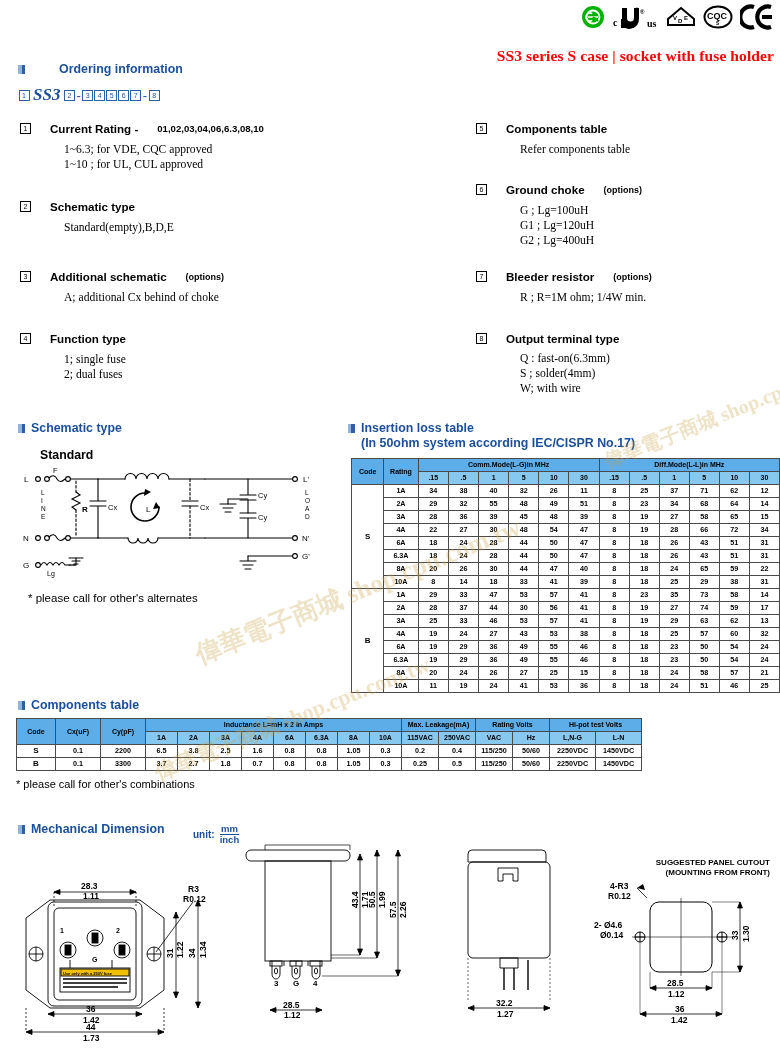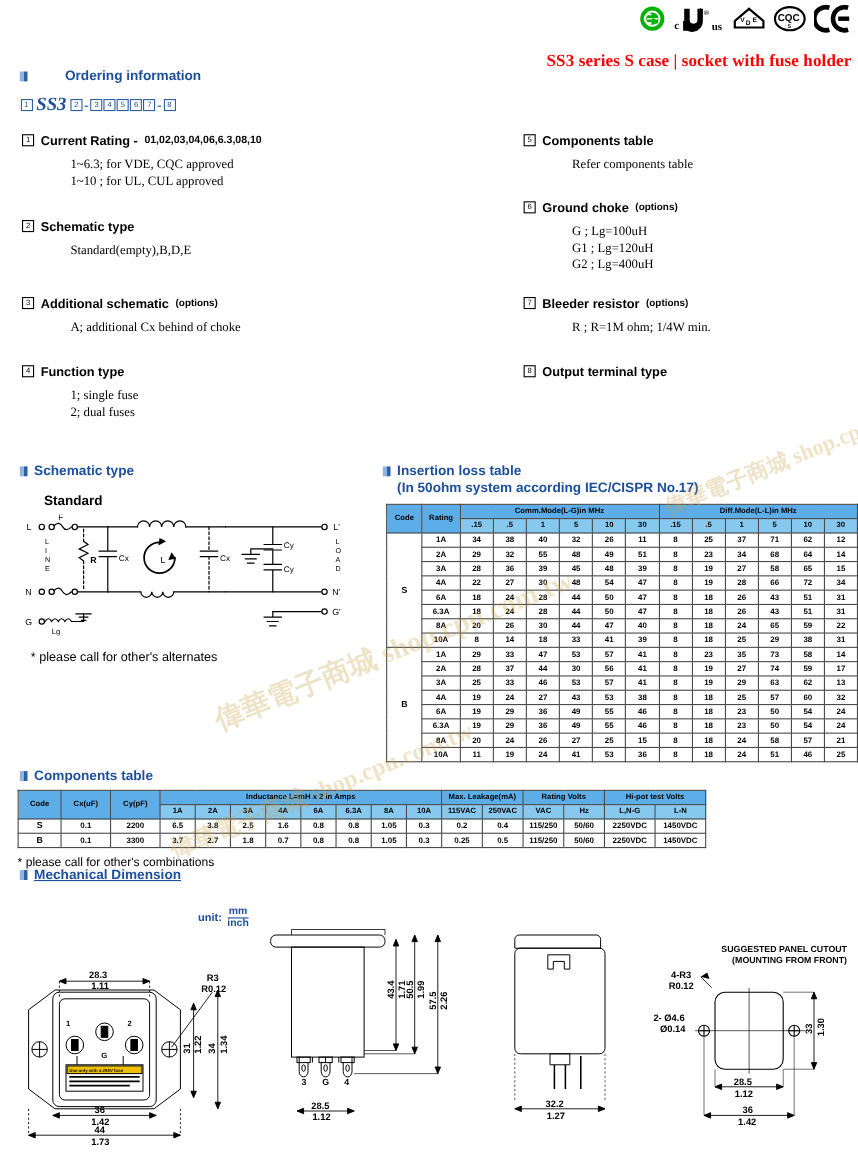--- a/index.html
+++ b/index.html
@@ -86,21 +86,22 @@
     color: #1b4f9c;
     font-size: 13px;
     margin: 0 1px;
     font-family: "Liberation Sans", sans-serif;
   }
 
   
   .order-item { position: absolute; }
   .order-item .hd {
     display: flex;
-    gap: 6px;
+    align-items: center;
+    gap: 19px;
     font-weight: bold;
     font-size: 11.6px;
     white-space: nowrap;
     color:#000;
   }
   .order-item .hd .numbox {
     border: 1px solid #000;
     font-size: 7px;
     line-height: 9px;
     width: 9px; height: 9px;
@@ -345,20 +346,25 @@
   </div>
   <div class="body">
     <div>R ; R=1M ohm; 1/4W min.</div>
   </div>
 </div>
 
 <div class="order-item" style="top:332px;left:476px;">
   <div class="hd">
     <span class="numbox">8</span>
     <span>Output terminal type</span>
+  </div>
+  <div class="body" style="margin-top:6px;">
+    <div>Q : fast-on(6.3mm)</div>
+    <div>S ; solder(4mm)</div>
+    <div>W; with wire</div>
   </div>
 </div>
 
 <div class="abs section-head" style="top:421px;left:18px;">
   <span class="sq"></span>
   <span>Schematic type</span>
 </div>
 
 <div class="abs" id="standard-label" style="top:448px;left:40px;">Standard</div>
 
@@ -794,26 +800,26 @@
           <td>50/60</td>
           <td>2250VDC</td>
           <td>1450VDC</td>
         </tr>
       </tbody>
     </table>
 </div>
 
 <div class="abs tbl-note" style="top:778px;left:16px;">* please call for other's combinations</div>
 
-<div class="abs section-head" style="top:788px;left:18px;text-decoration:underline;">
+<div class="abs section-head" style="top:822px;left:18px;">
   <span class="sq"></span>
   <span>Mechanical Dimension</span>
 </div>
 
-<div class="abs" id="unit-wrap" style="top:824px;left:180px;">
+<div class="abs" id="unit-wrap" style="top:824px;left:193px;">
   <span class="u-text">unit:</span>
   <span class="unit-label">
     <span class="top">mm</span>
     <span>inch</span>
   </span>
 </div>
 
 <svg class="abs" style="top:880px;left:8px;" width="230" height="170" viewBox="0 0 230 170">
   <g stroke="#000" fill="none" stroke-width="0.9">
 

